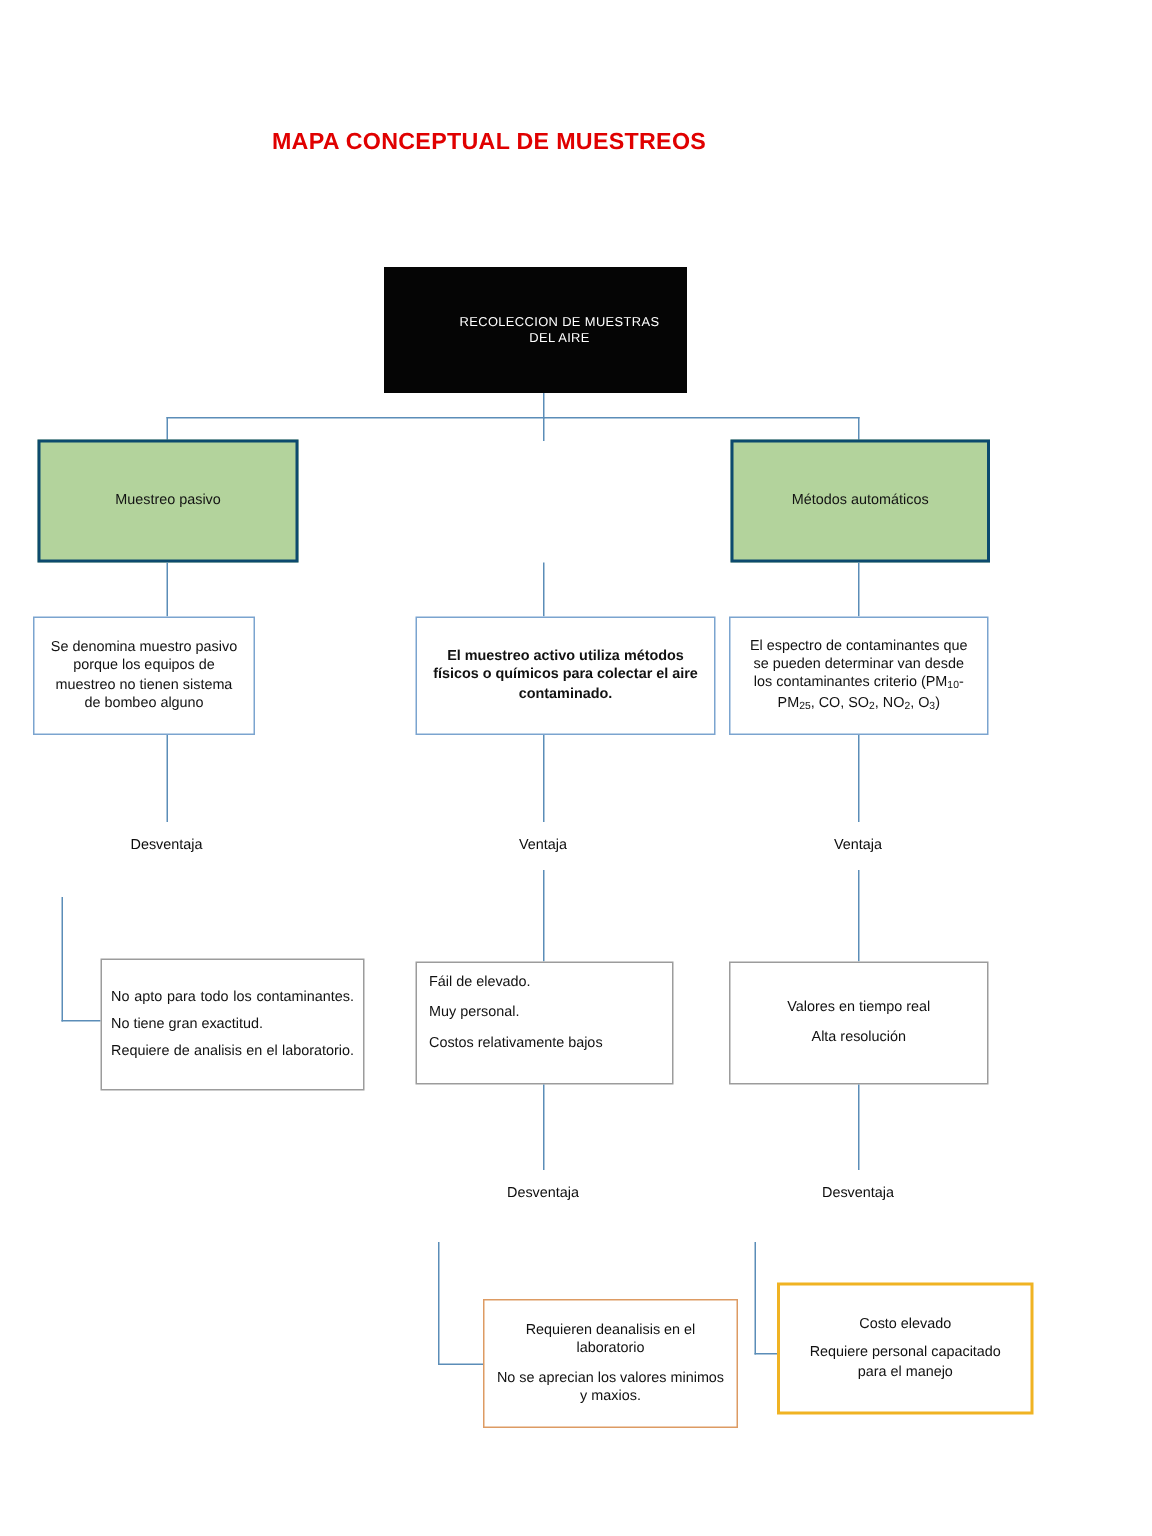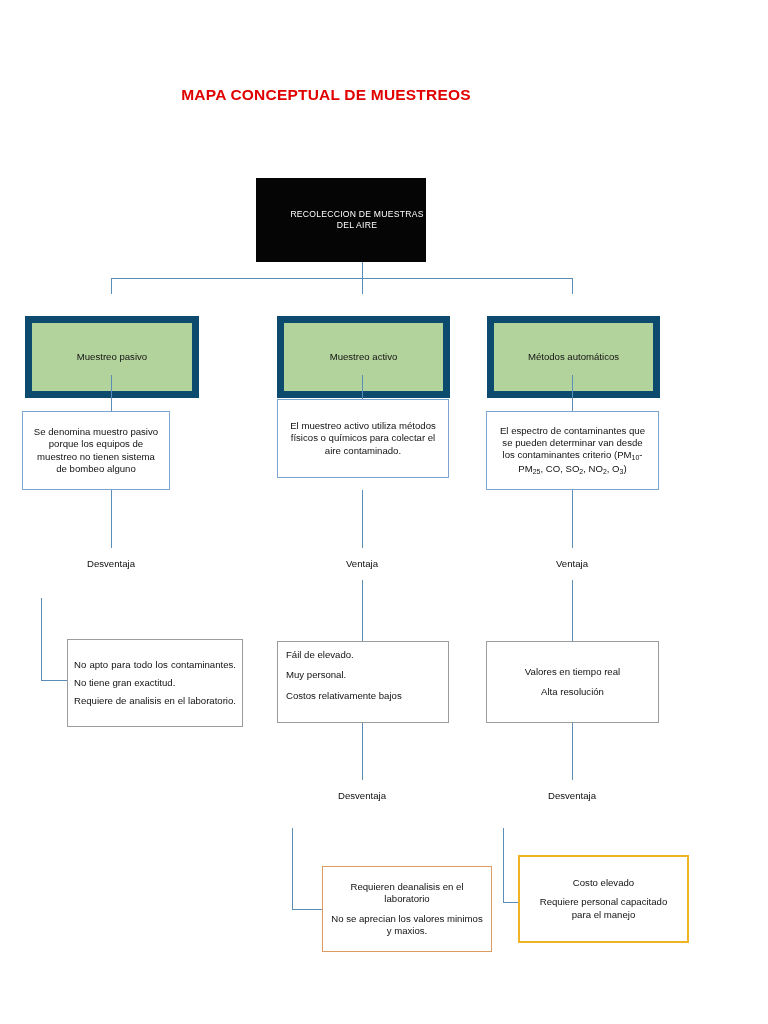--- a/index.html
+++ b/index.html
@@ -48,24 +48,23 @@
   .node-root {
     background: #050505;
     color: #ffffff;
     font-size: 8.6px;
     letter-spacing: 0.25px;
   }
 
   
   .node-green {
     background: #b3d39c;
-    border: 7px solid #0c4a6e;
+    border: 2px solid #0c4a6e;
     color: #131313;
     font-size: 9.6px;
-    margin-top: 23px;
   }
 
   
   .node-blue {
     background: #ffffff;
     border: 1.6px solid #7ba4cf;
     color: #111111;
     font-size: 9.6px;
   }
 
@@ -138,56 +137,53 @@
 
   sub { font-size: 0.72em; vertical-align: -0.28em; }
 </style>
 </head>
 <body>
 
 <div id="canvas">
 
   <div class="page-title">MAPA CONCEPTUAL DE MUESTREOS</div>
 
-  <div class="node node-root" style="left:256px; top:178px; width:170px; height:84px;padding-left:32px;">
+  <div class="node node-root" style="left:256px; top:178px; width:202px; height:84px;padding-left:32px;">
     <span class="txt">
       <span>RECOLECCION DE MUESTRAS</span><br>
       <span>DEL AIRE</span>
     </span>
   </div>
 
   <div class="conn conn-v" style="left:362px; top:262px; height:17px;"></div>
 
   <div class="conn conn-h" style="left:111px; top:278px; width:462px;"></div>
 
   <div class="conn conn-v" style="left:111px; top:278px; height:16px;"></div>
   <div class="conn conn-v" style="left:362px; top:278px; height:16px;"></div>
   <div class="conn conn-v" style="left:572px; top:278px; height:16px;"></div>
 
   <div class="node node-green" style="left:25px; top:293px; width:174px; height:82px;">
     <span class="txt">Muestreo pasivo</span>
   </div>
 
-  <div class="node node-green" style="left:277px; top:293px; width:173px; height:82px;">
-    <span class="txt">Muestreo activo</span>
-  </div>
 
   <div class="node node-green" style="left:487px; top:293px; width:173px; height:82px;">
     <span class="txt">Métodos automáticos</span>
   </div>
 
   <div class="conn conn-v" style="left:111px; top:375px; height:36px;"></div>
   <div class="conn conn-v" style="left:362px; top:375px; height:36px;"></div>
   <div class="conn conn-v" style="left:572px; top:375px; height:36px;"></div>
 
   <div class="node node-blue" style="left:22px; top:411px; width:148px; height:79px;">
     <span class="txt pad">Se denomina muestro pasivo porque los equipos de muestreo no tienen sistema de bombeo alguno</span>
   </div>
 
-  <div class="node node-blue" style="left:277px; top:399px; width:172px; height:79px;">
+  <div class="node node-blue" style="left:277px; top:411px; width:200px; height:79px;font-weight:bold;">
     <span class="txt pad">El muestreo activo utiliza métodos físicos o químicos para colectar el aire contaminado.</span>
   </div>
 
   <div class="node node-blue" style="left:486px; top:411px; width:173px; height:79px;">
     <span class="txt pad">
       <span>El espectro de contaminantes que se pueden determinar van desde los contaminantes criterio</span>
       <span>
         (PM<sub>10</sub>-PM<sub>25</sub>, CO, SO<sub>2</sub>, NO<sub>2</sub>, O<sub>3</sub>)
       </span>
     </span>

